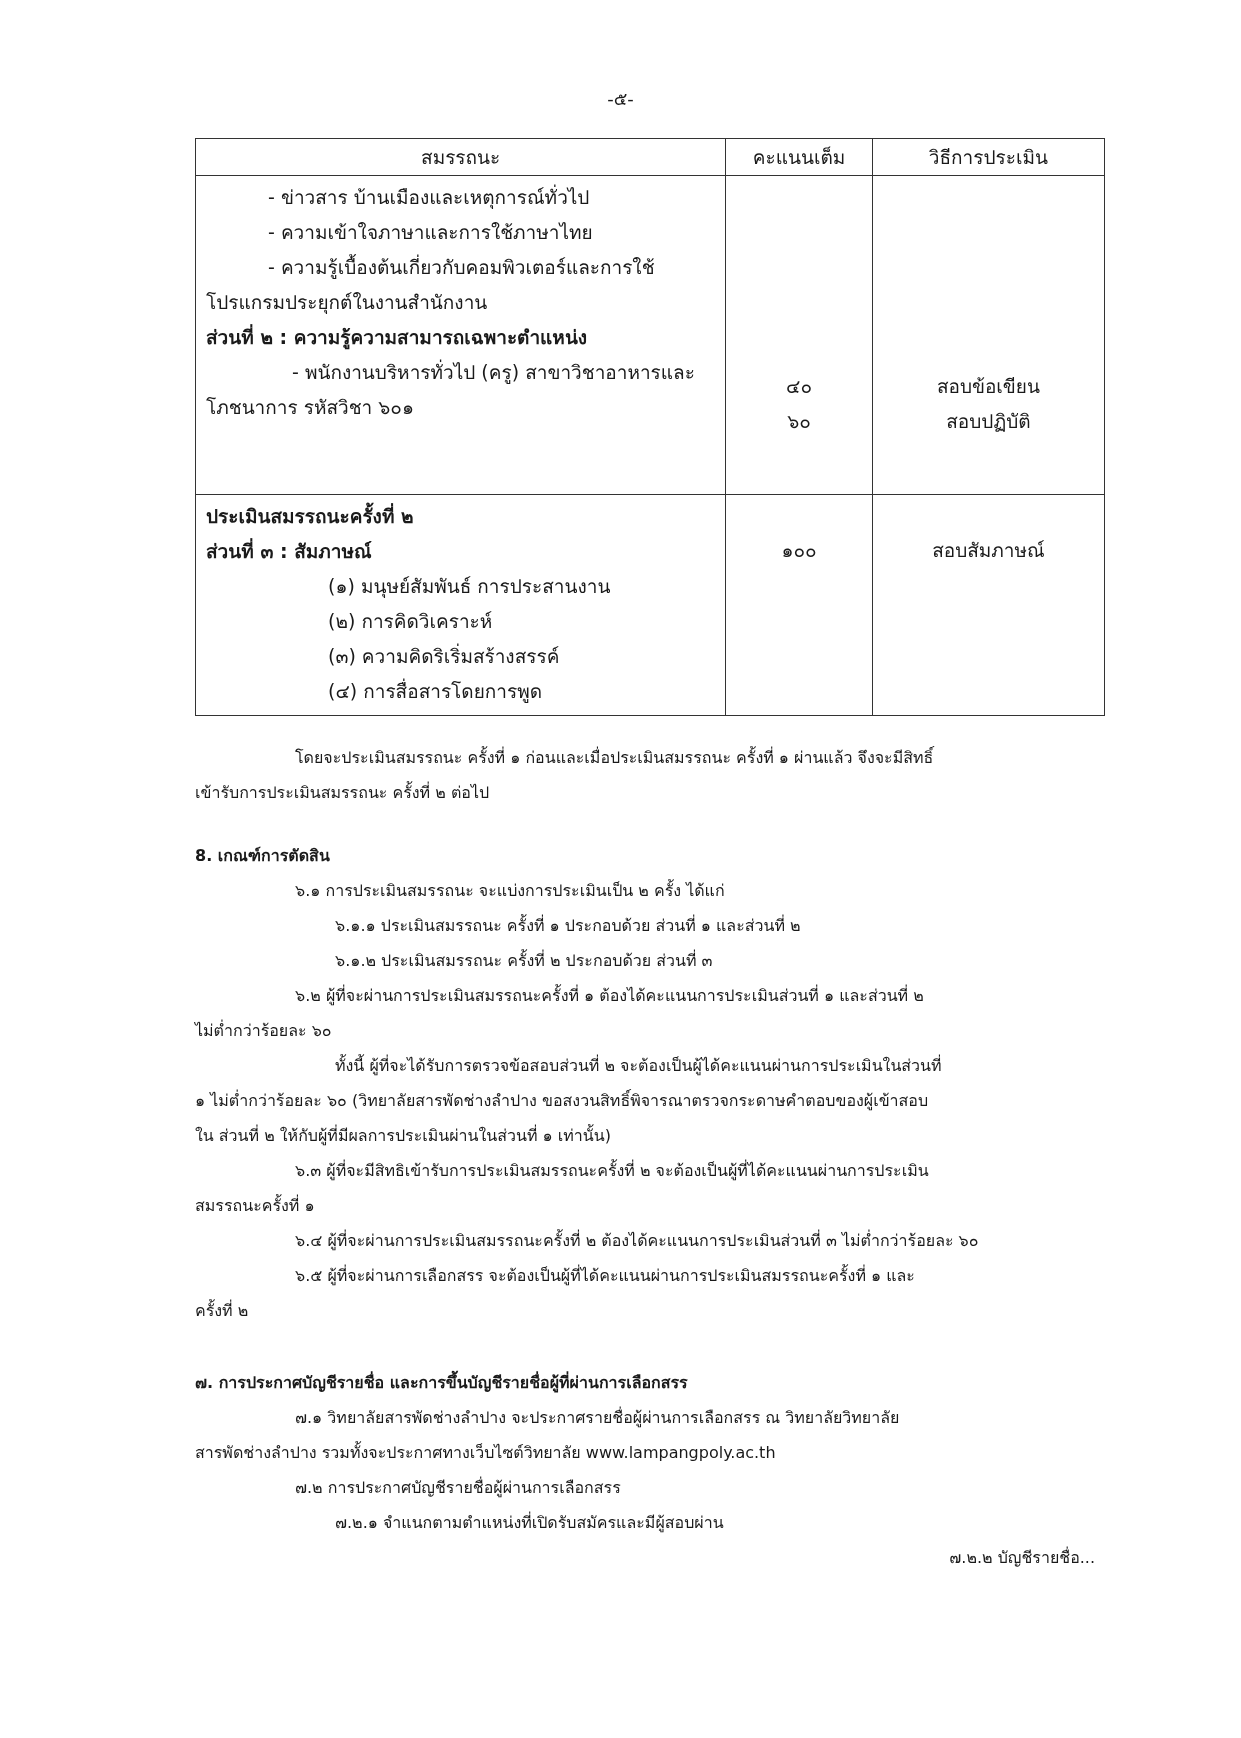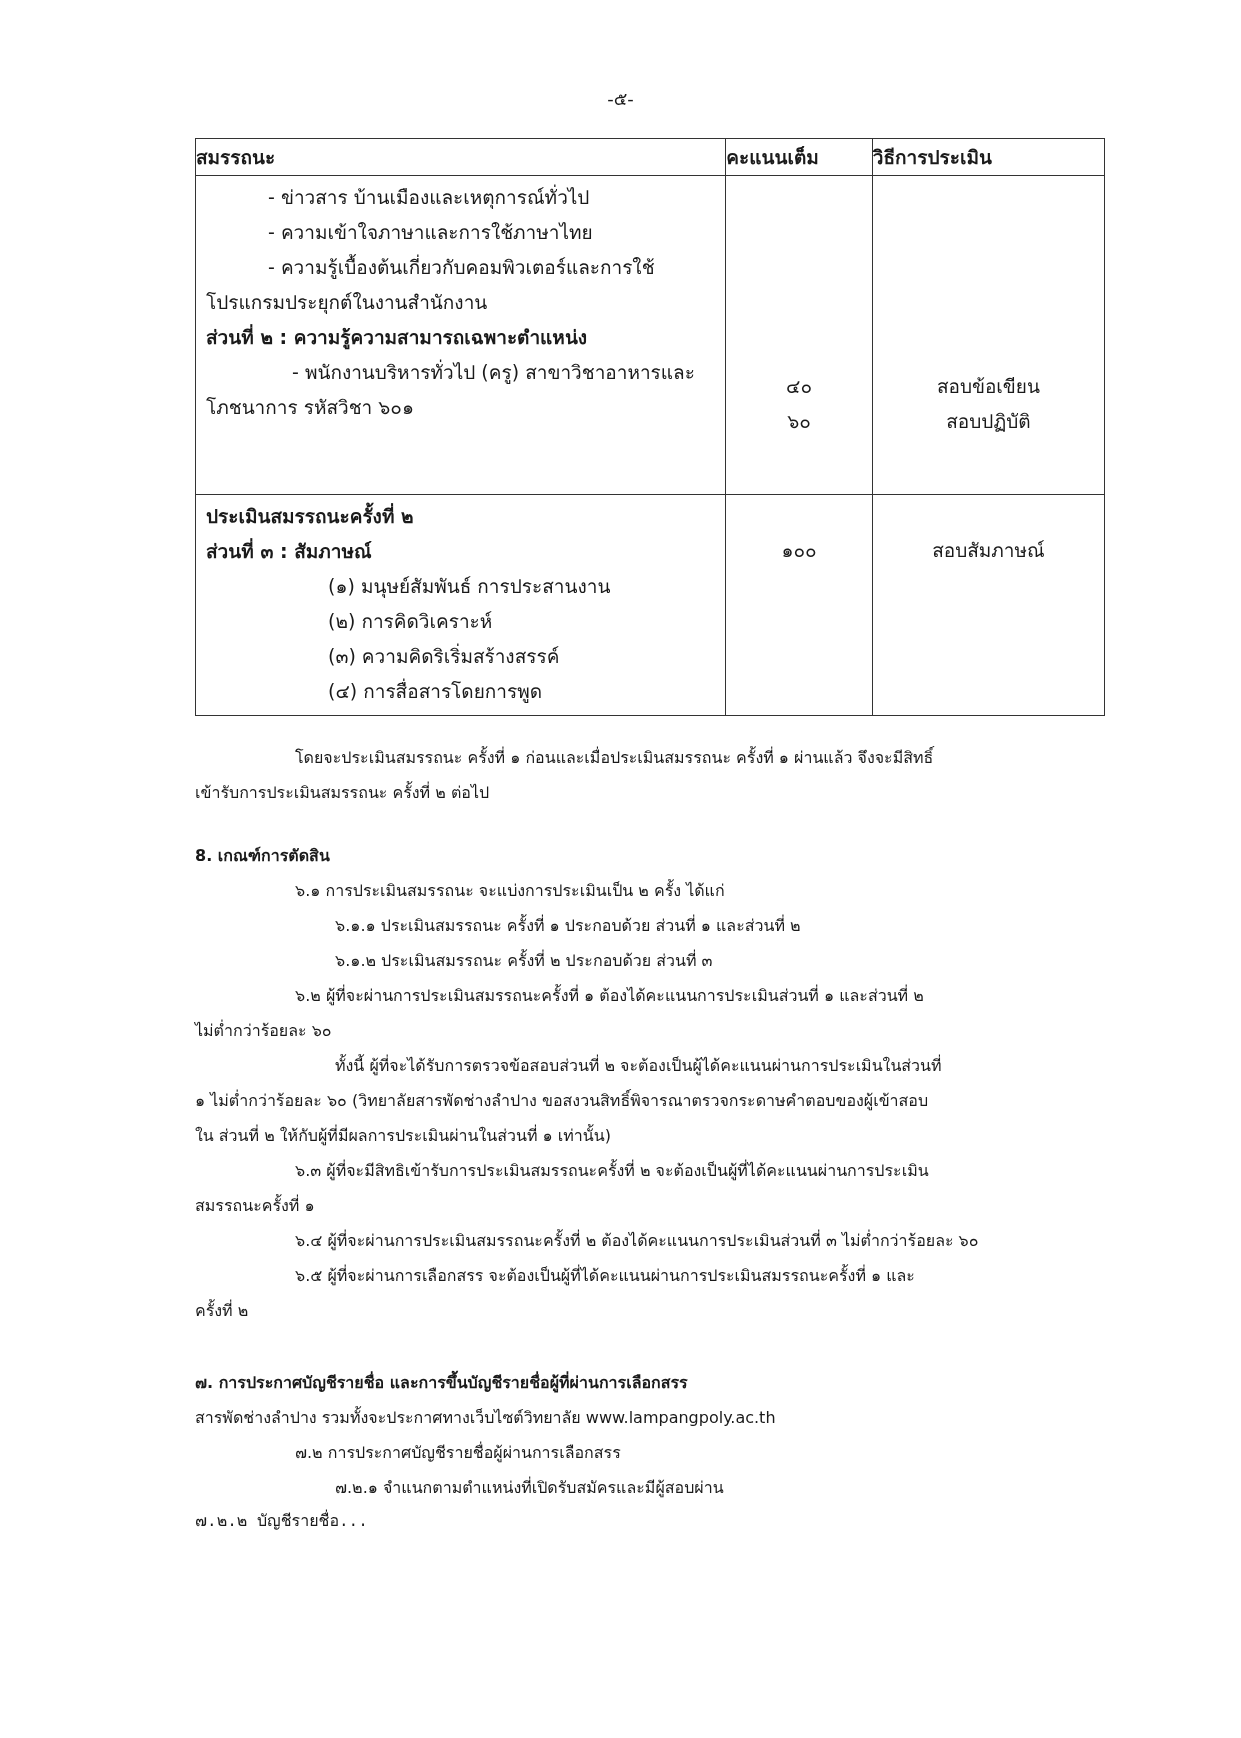--- a/index.html
+++ b/index.html
@@ -7,38 +7,38 @@
     width: 1241px; height: 1738px; background: #ffffff; position: relative;
     font-family: "DejaVu Sans", "Liberation Sans", sans-serif; color: #1a1a1a;
     overflow: hidden;
   }
   .page-num { position: absolute; top: 84px; left: 0; width: 1241px; text-align: center; font-size: 18px; }
   table.comp {
     position: absolute; left: 195px; top: 138px; width: 910px;
     border-collapse: collapse; font-size: 19px;
   }
   table.comp th, table.comp td { border: 1.5px solid #333; padding: 0; vertical-align: top; }
-  table.comp th { height: 36px; font-weight: bold; text-align: left; vertical-align: middle; font-size: 19px; }
+  table.comp th { height: 36px; font-weight: normal; text-align: center; vertical-align: middle; font-size: 19px; }
   .c1 { width: 531px; }
   .c2 { width: 146px; }
   .c3 { width: 232px; }
   .cell-inner { padding: 4px 10px 6px 10px; line-height: 35px; }
   .ind1 { padding-left: 62px; }
   .ind2 { padding-left: 86px; }
   .ind3 { padding-left: 122px; }
   .bold { font-weight: bold; }
   .center-col { text-align: center; line-height: 35px; }
   .r1 td { height: 318px; }
   .r2 td { height: 208px; }
   .doc-text { position: absolute; left: 195px; width: 900px; font-size: 16px; line-height: 35px; }
   .p-line { white-space: nowrap; }
   .in1 { padding-left: 100px; }
   .in2 { padding-left: 140px; }
   .heading { font-weight: bold; }
-  .right { text-align: left; font-family: Liberation Mono, monospace; }
+  .right { text-align: right; }
 </style>
 </head>
 <body>
 
 <div class="page-num">-๕-</div>
 
 <table class="comp">
   <thead>
     <tr>
       <th class="c1">สมรรถนะ</th>
@@ -110,17 +110,18 @@
   <div class="p-line">ใน ส่วนที่ ๒ ให้กับผู้ที่มีผลการประเมินผ่านในส่วนที่ ๑ เท่านั้น)</div>
   <div class="p-line in1">๖.๓ ผู้ที่จะมีสิทธิเข้ารับการประเมินสมรรถนะครั้งที่ ๒ จะต้องเป็นผู้ที่ได้คะแนนผ่านการประเมิน</div>
   <div class="p-line">สมรรถนะครั้งที่ ๑</div>
   <div class="p-line in1">๖.๔ ผู้ที่จะผ่านการประเมินสมรรถนะครั้งที่ ๒ ต้องได้คะแนนการประเมินส่วนที่ ๓ ไม่ต่ำกว่าร้อยละ ๖๐</div>
   <div class="p-line in1">๖.๕ ผู้ที่จะผ่านการเลือกสรร  จะต้องเป็นผู้ที่ได้คะแนนผ่านการประเมินสมรรถนะครั้งที่ ๑ และ</div>
   <div class="p-line">ครั้งที่ ๒</div>
 </div>
 
 <div class="doc-text" style="top:1365px;">
   <div class="heading">๗. การประกาศบัญชีรายชื่อ  และการขึ้นบัญชีรายชื่อผู้ที่ผ่านการเลือกสรร</div>
+  <div class="p-line in1">๗.๑ วิทยาลัยสารพัดช่างลำปาง จะประกาศรายชื่อผู้ผ่านการเลือกสรร ณ วิทยาลัยวิทยาลัย</div>
   <div class="p-line">สารพัดช่างลำปาง รวมทั้งจะประกาศทางเว็บไซต์วิทยาลัย www.lampangpoly.ac.th</div>
   <div class="p-line in1">๗.๒ การประกาศบัญชีรายชื่อผู้ผ่านการเลือกสรร</div>
   <div class="p-line in2">๗.๒.๑ จำแนกตามตำแหน่งที่เปิดรับสมัครและมีผู้สอบผ่าน</div>
   <div class="p-line right">๗.๒.๒ บัญชีรายชื่อ...</div>
 </div>
 
 </body></html>

